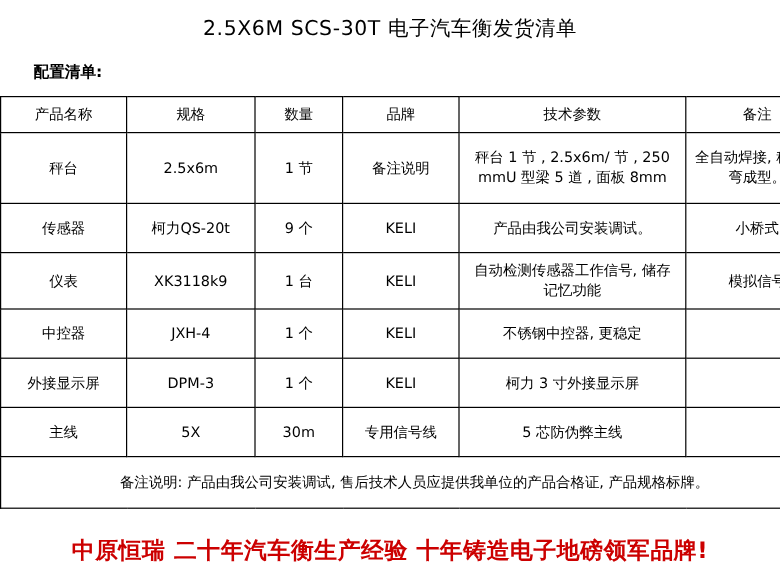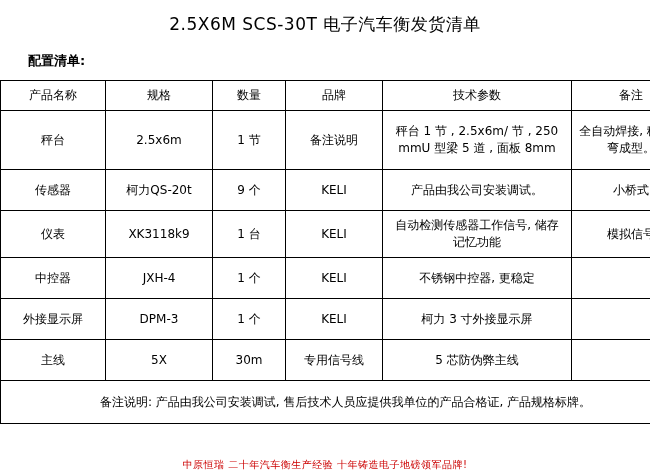--- a/index.html
+++ b/index.html
@@ -71,22 +71,22 @@
     height: 30px;
     font-size: 12px;
   }
   .footer {
     position: absolute;
     left: 0;
     right: 0;
     bottom: 14px;
     text-align: center;
     color: #cc0000;
-    font-size: 10px;
-    font-weight: normal;
+    font-size: 19px;
+    font-weight: bold;
     letter-spacing: 0.5px;
   }
 </style>
 </head>
 <body>
 
 <div class="page">
 
   <div class="doc-title">2.5X6M  SCS-30T 电子汽车衡发货清单</div>
 

